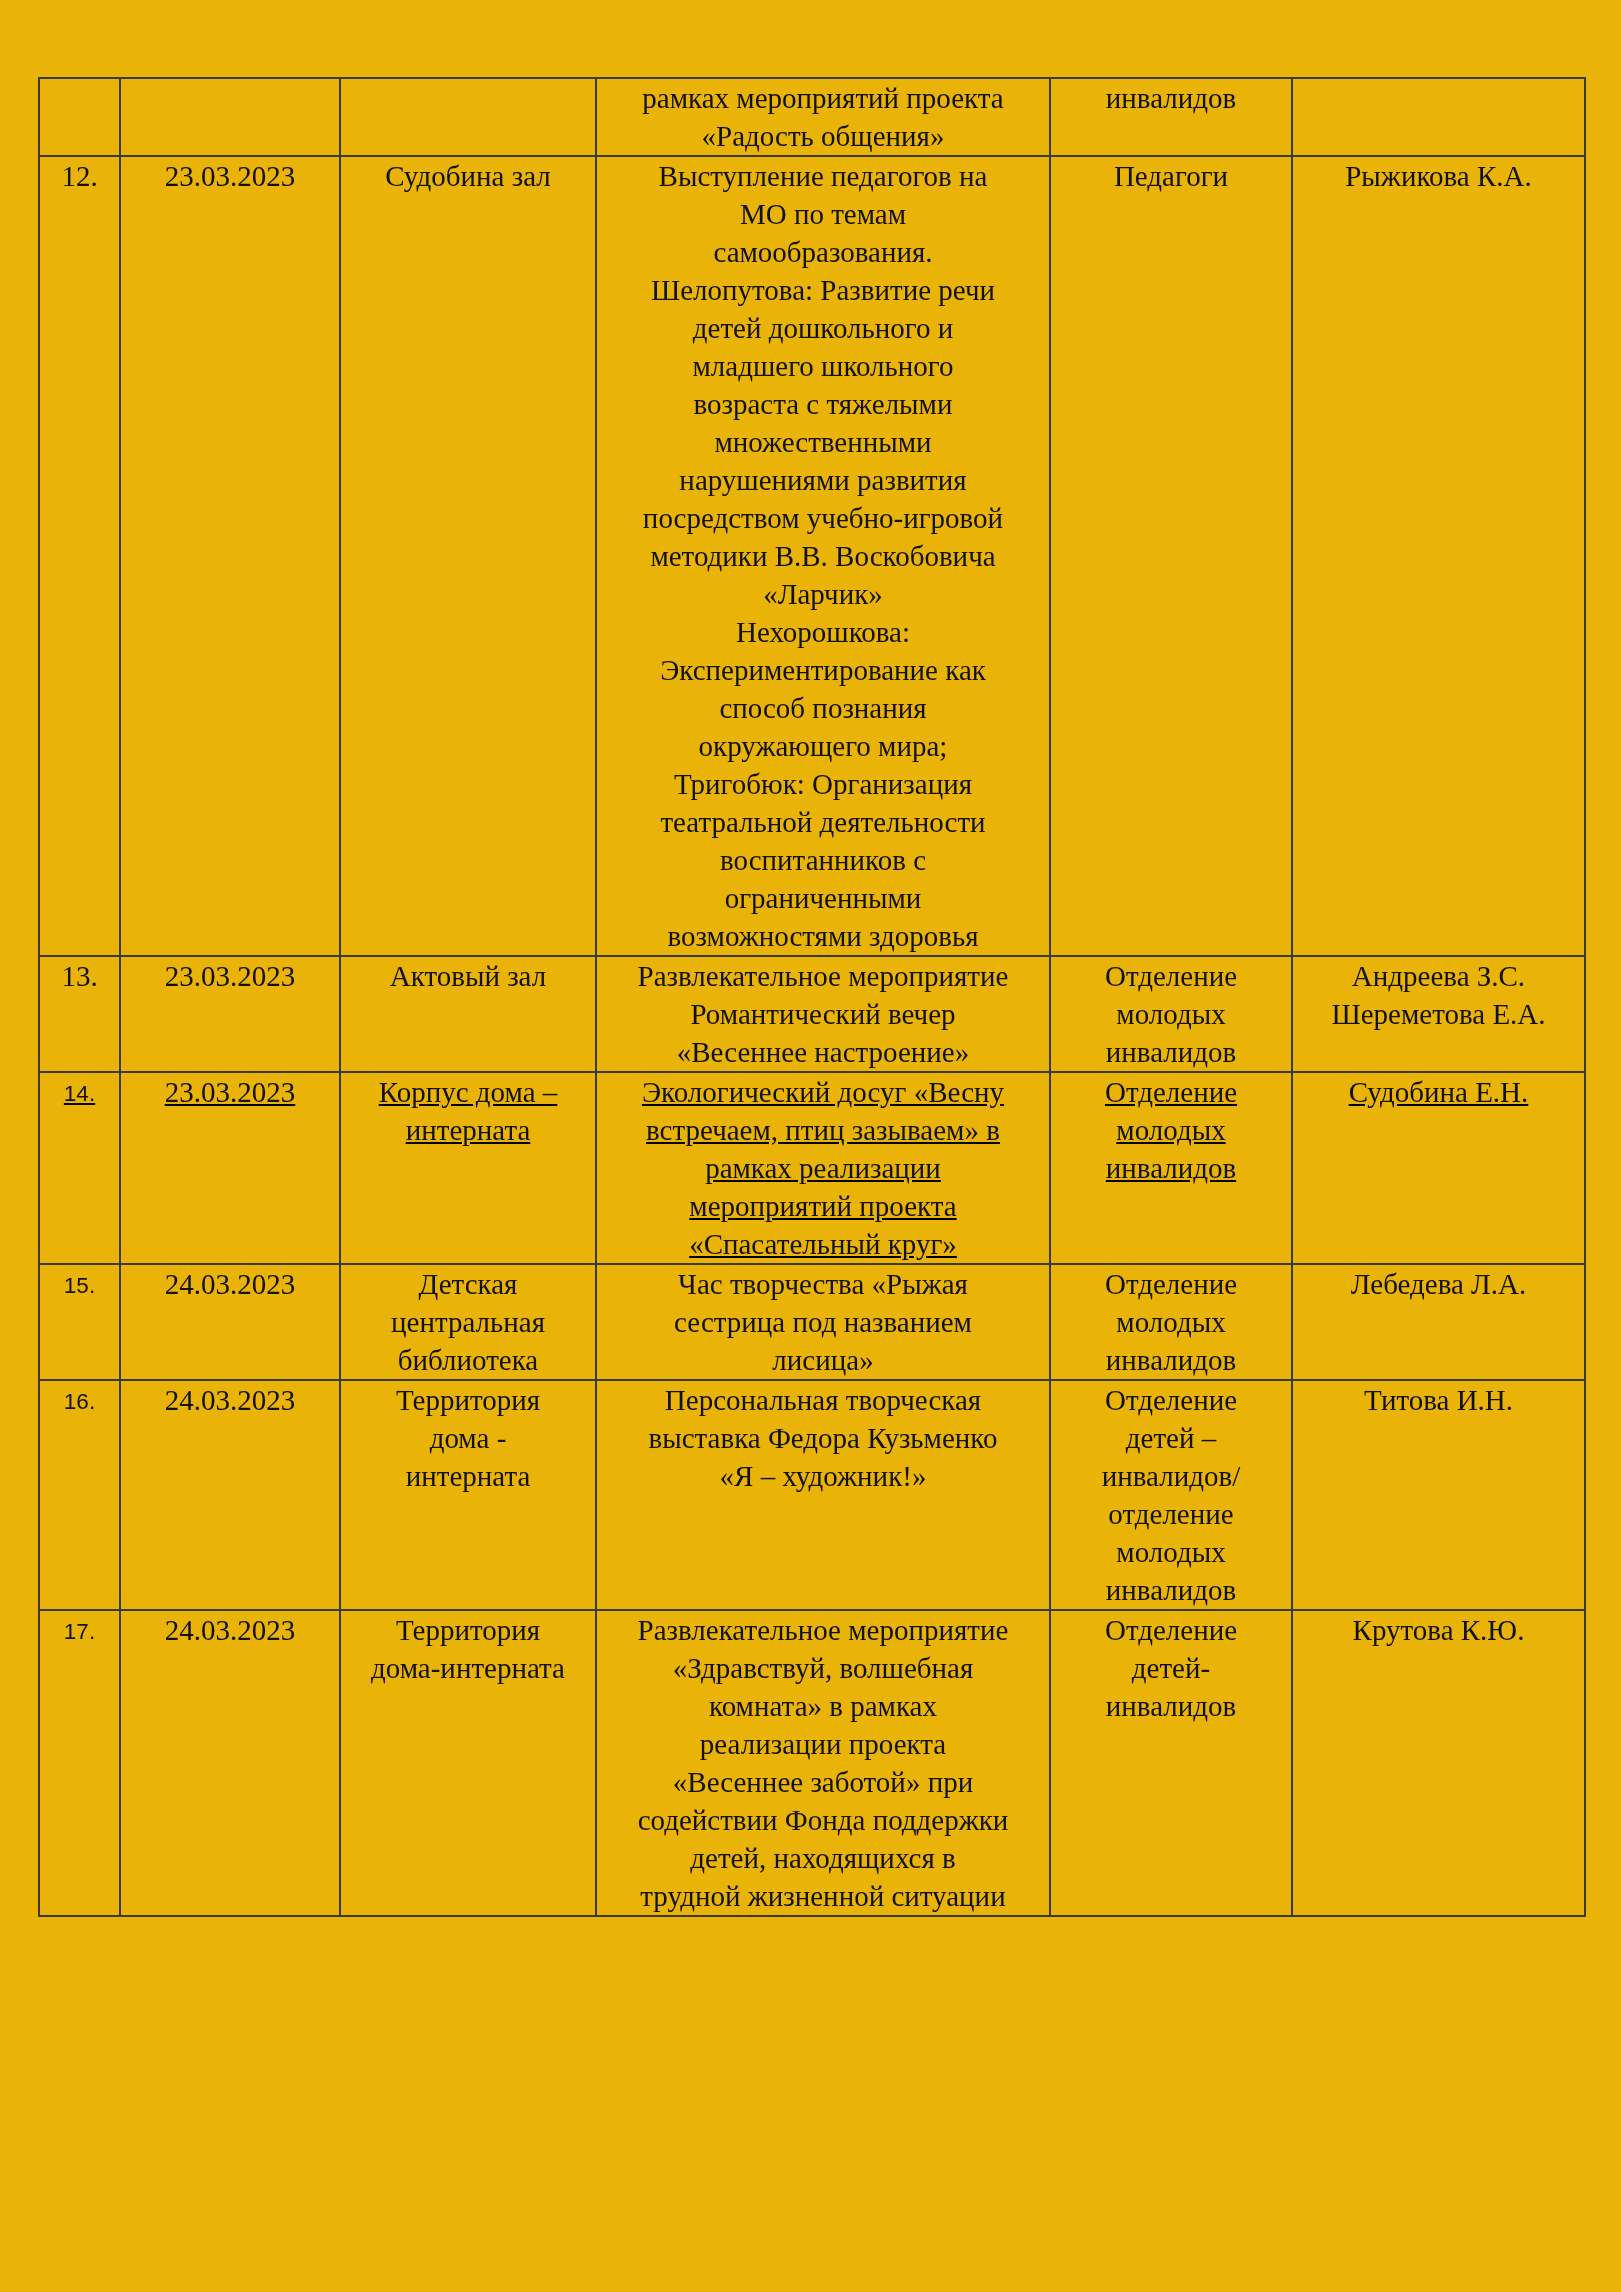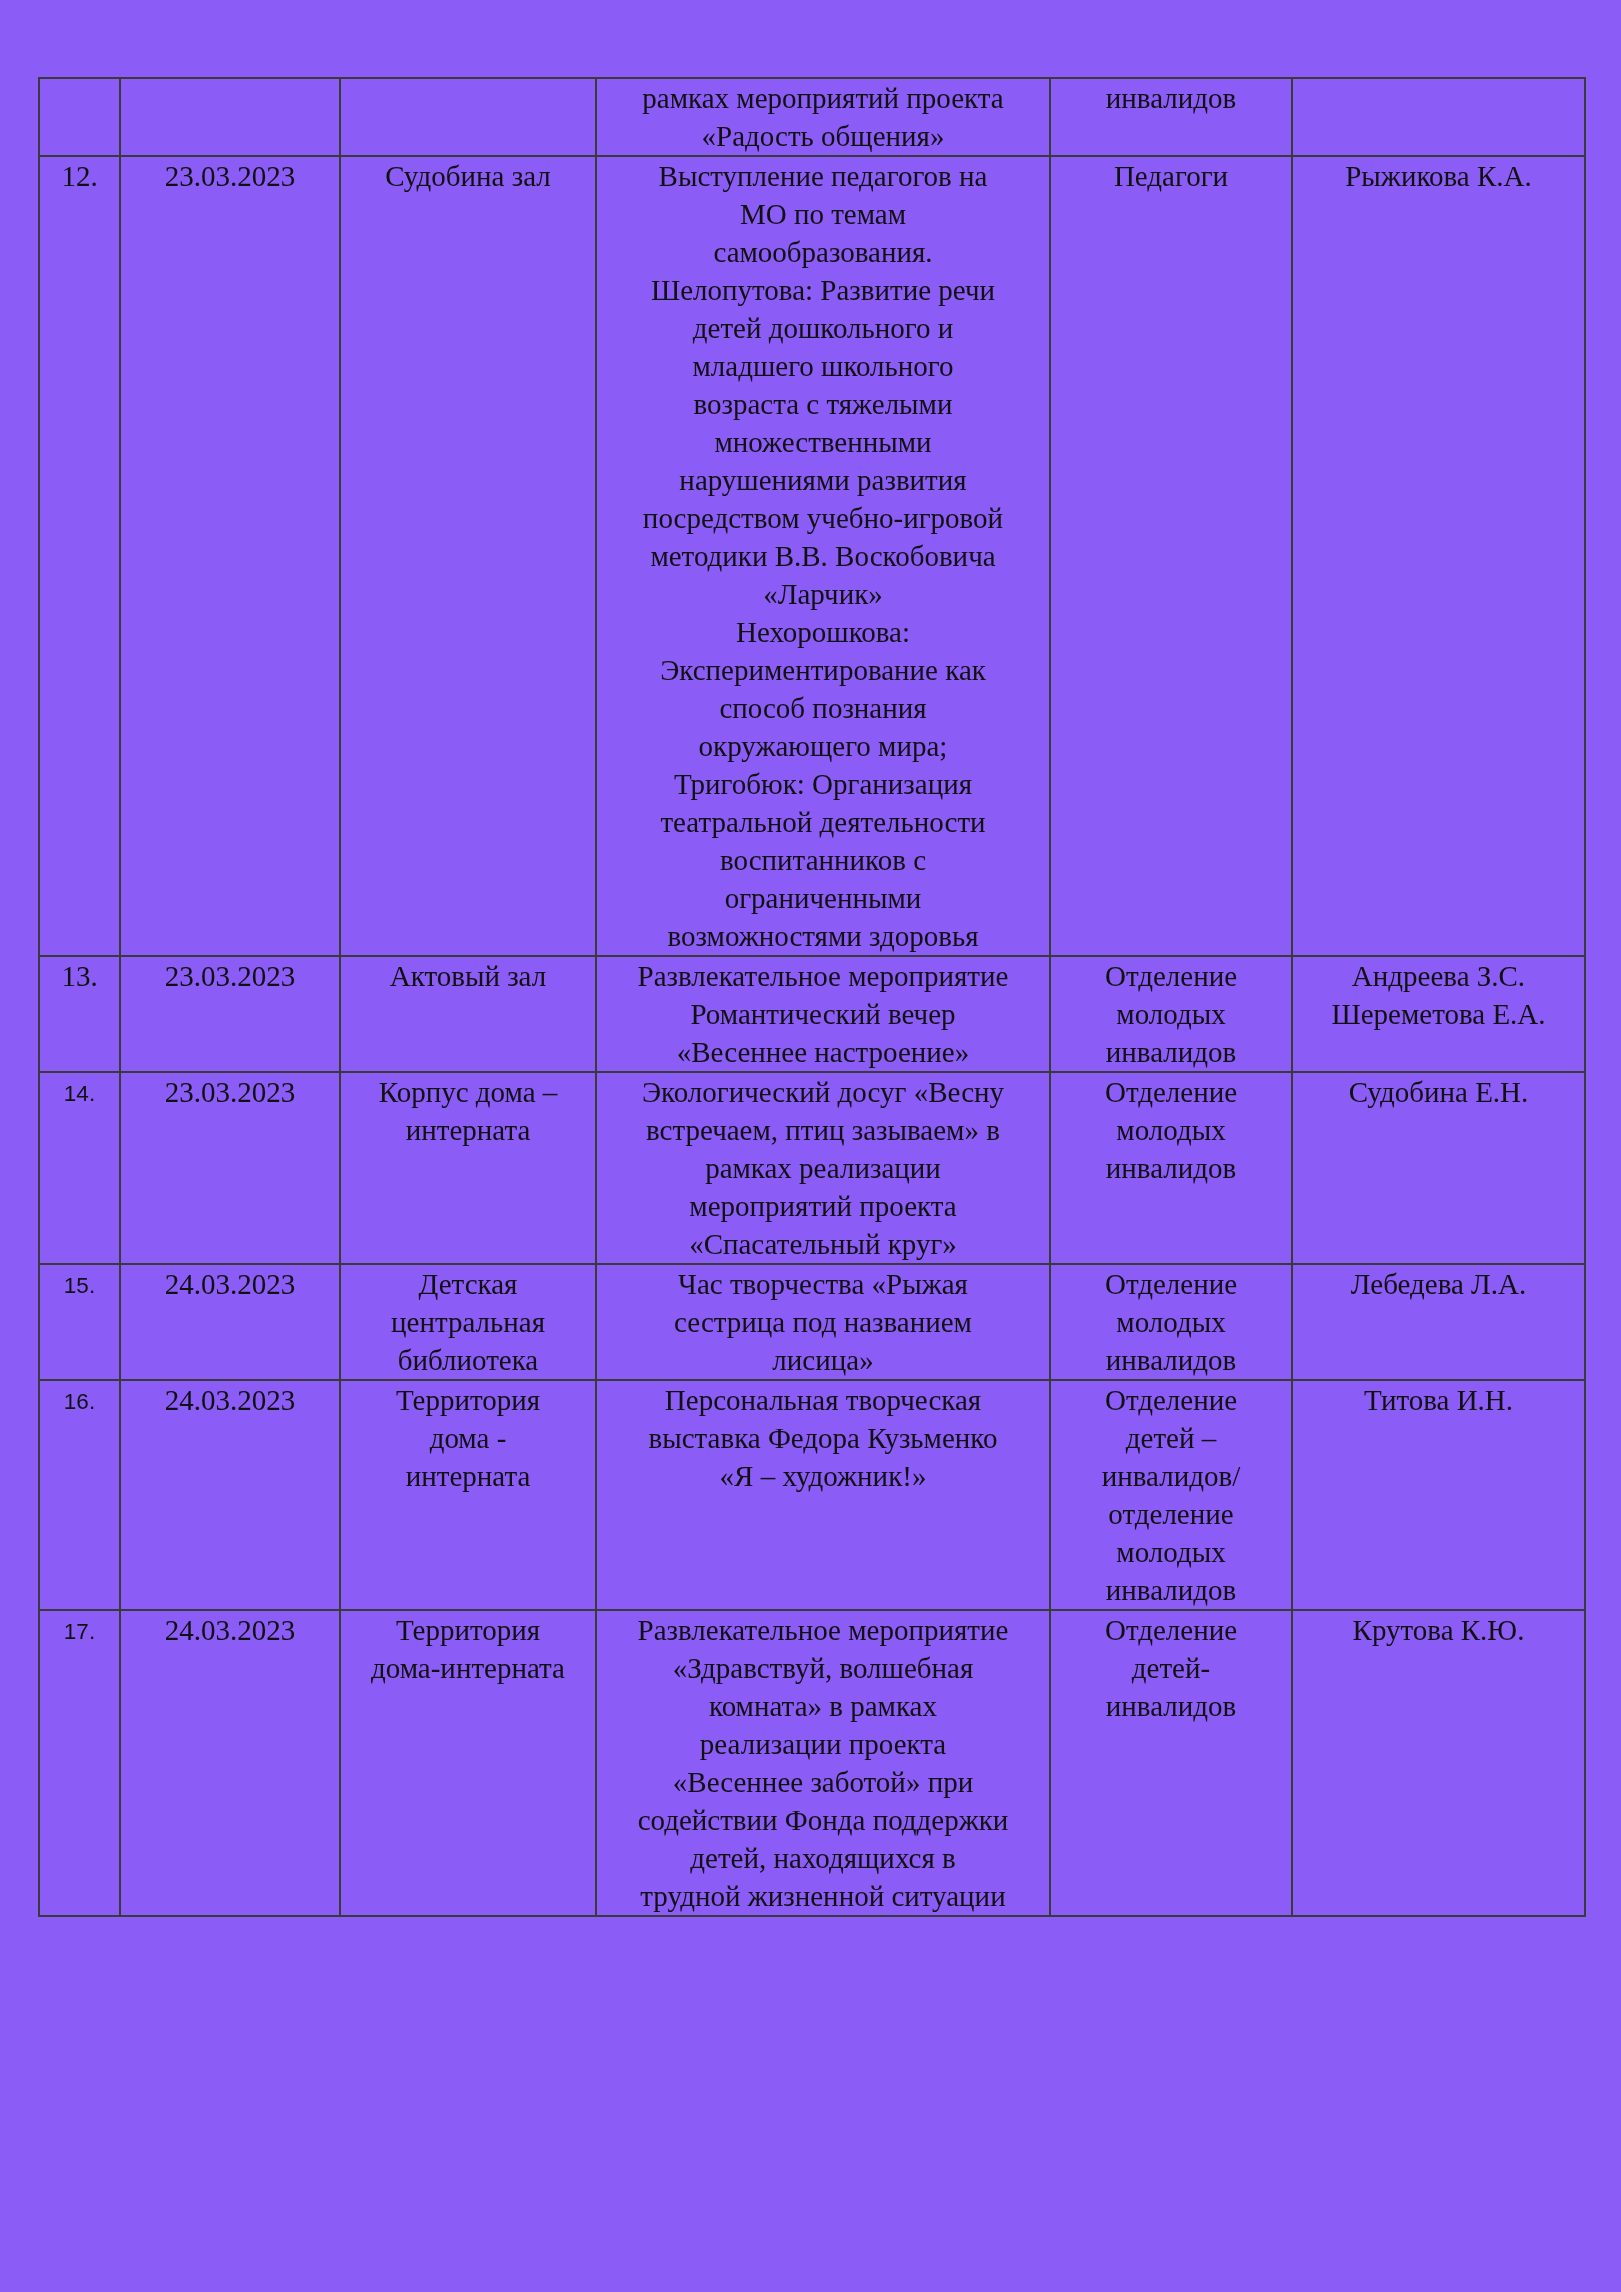--- a/index.html
+++ b/index.html
@@ -1,17 +1,17 @@
 <!DOCTYPE html>
 <html><head>
 <meta charset="utf-8">
 <style>
   html, body { margin:0; padding:0; background:#ffffff; }
   body { width:1621px; height:2293px; position:relative; overflow:hidden; }
-  .page { position:absolute; left:0; top:0; width:1621px; height:2293px; background:#8b5cf6; }
+  .page { position:absolute; left:0; top:0; width:1621px; height:2293px; background:#eab308; }
   table.sched {
     position:absolute; left:38px; top:77px;
     border-collapse:collapse; table-layout:fixed;
     width:1546px;
   }
   table.sched td {
     border:2px solid #3a3a3a;
     vertical-align:top; text-align:center;
     font-family:"Liberation Serif", "DejaVu Serif", serif;
     font-size:29px; line-height:38px; color:#111;
@@ -98,21 +98,21 @@
           <td>
             <span class="ln">Отделение</span>
             <span class="ln">молодых</span>
             <span class="ln">инвалидов</span>
           </td>
           <td>
             <span class="ln">Андреева З.С.</span>
             <span class="ln">Шереметова Е.А.</span>
           </td>
         </tr>
-        <tr style="height: 189px;">
+        <tr style="height: 189px; text-decoration: underline;">
           <td class="num sans">14.</td>
           <td>23.03.2023</td>
           <td>
             <span class="ln">Корпус дома –</span>
             <span class="ln">интерната</span>
           </td>
           <td>
             <span class="ln">Экологический досуг «Весну</span>
             <span class="ln">встречаем, птиц зазываем» в</span>
             <span class="ln">рамках реализации</span>

